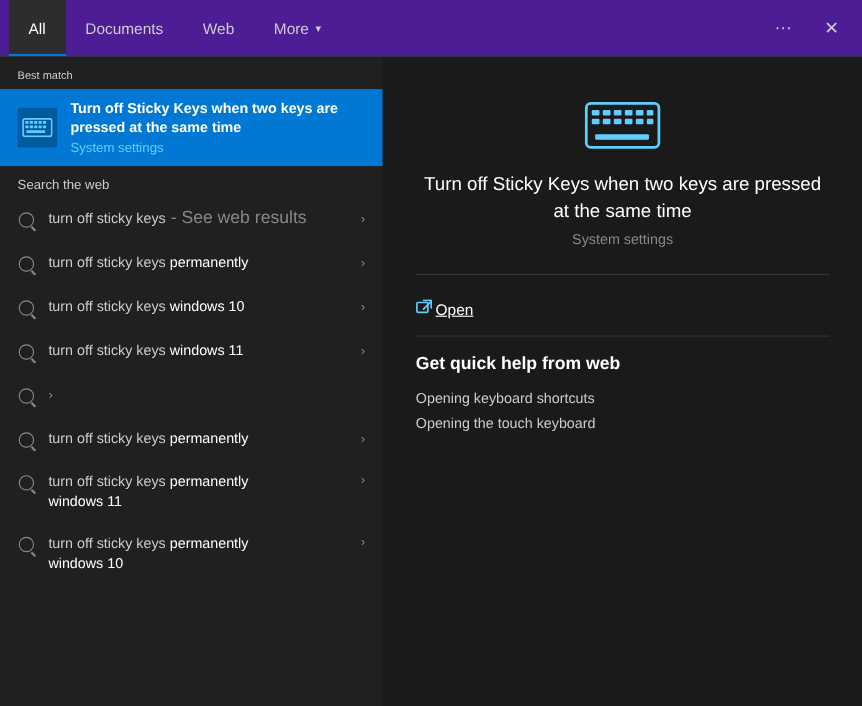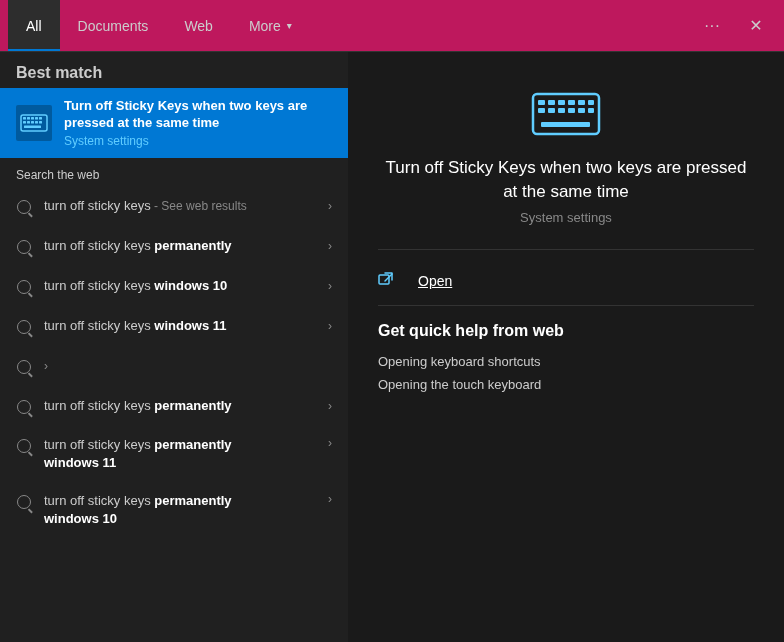--- a/index.html
+++ b/index.html
@@ -9,21 +9,21 @@
       background: #1a1a1a;
       font-family: 'Segoe UI', Arial, sans-serif;
       color: #ffffff;
       overflow: hidden;
     }
 
     
     .header {
       display: flex;
       align-items: center;
-      background: #be185d;
+      background: #4c1d95;
       height: 52px;
       padding: 0 8px;
       border-bottom: 1px solid #333;
       justify-content: center;
     }
     .tab {
       padding: 0 18px;
       height: 100%;
       display: flex;
       align-items: center;
@@ -79,24 +79,24 @@
       width: 348px;
       background: #202020;
       display: flex;
       flex-direction: column;
       overflow-y: auto;
       flex-shrink: 0;
     }
 
     
     .best-match-label {
-      font-size: 16px;
+      font-size: 10px;
       color: #cccccc;
       padding: 12px 16px 6px 16px;
-      font-weight: 700;
+      font-weight: 400;
     }
 
     .best-match-item {
       display: flex;
       align-items: center;
       background: #0078d4;
       padding: 10px 16px;
       gap: 12px;
       cursor: pointer;
     }
@@ -171,22 +171,22 @@
       right: -3px;
       transform: rotate(45deg);
     }
     .result-text {
       flex: 1;
       font-size: 13px;
       color: #cccccc;
       line-height: 1.4;
     }
     .result-text .normal { font-weight: 400; }
-    .result-text .bold { font-weight: 700; color: #ffffff; }
-    .result-text .muted { color: #888; font-size: 12px; }
+    .result-text .bold { font-weight: 400; color: #ffffff; }
+    .result-text .muted { color: #888; font-size: 16px; }
     .result-arrow {
       color: #888;
       font-size: 12px;
       flex-shrink: 0;
     }
 
     
     .right-panel {
       flex: 1;
       background: #1a1a1a;
@@ -219,21 +219,21 @@
     }
     .right-divider {
       width: 100%;
       height: 1px;
       background: #333;
       margin-bottom: 16px;
     }
     .open-btn {
       display: flex;
       align-items: center;
-      gap: 24px;
+      gap: 2px;
       width: 100%;
       padding: 6px 0;
       cursor: pointer;
       margin-bottom: 8px;
       text-decoration: underline;
     }
     .open-icon {
       color: #60cdff;
       font-size: 14px;
     }

